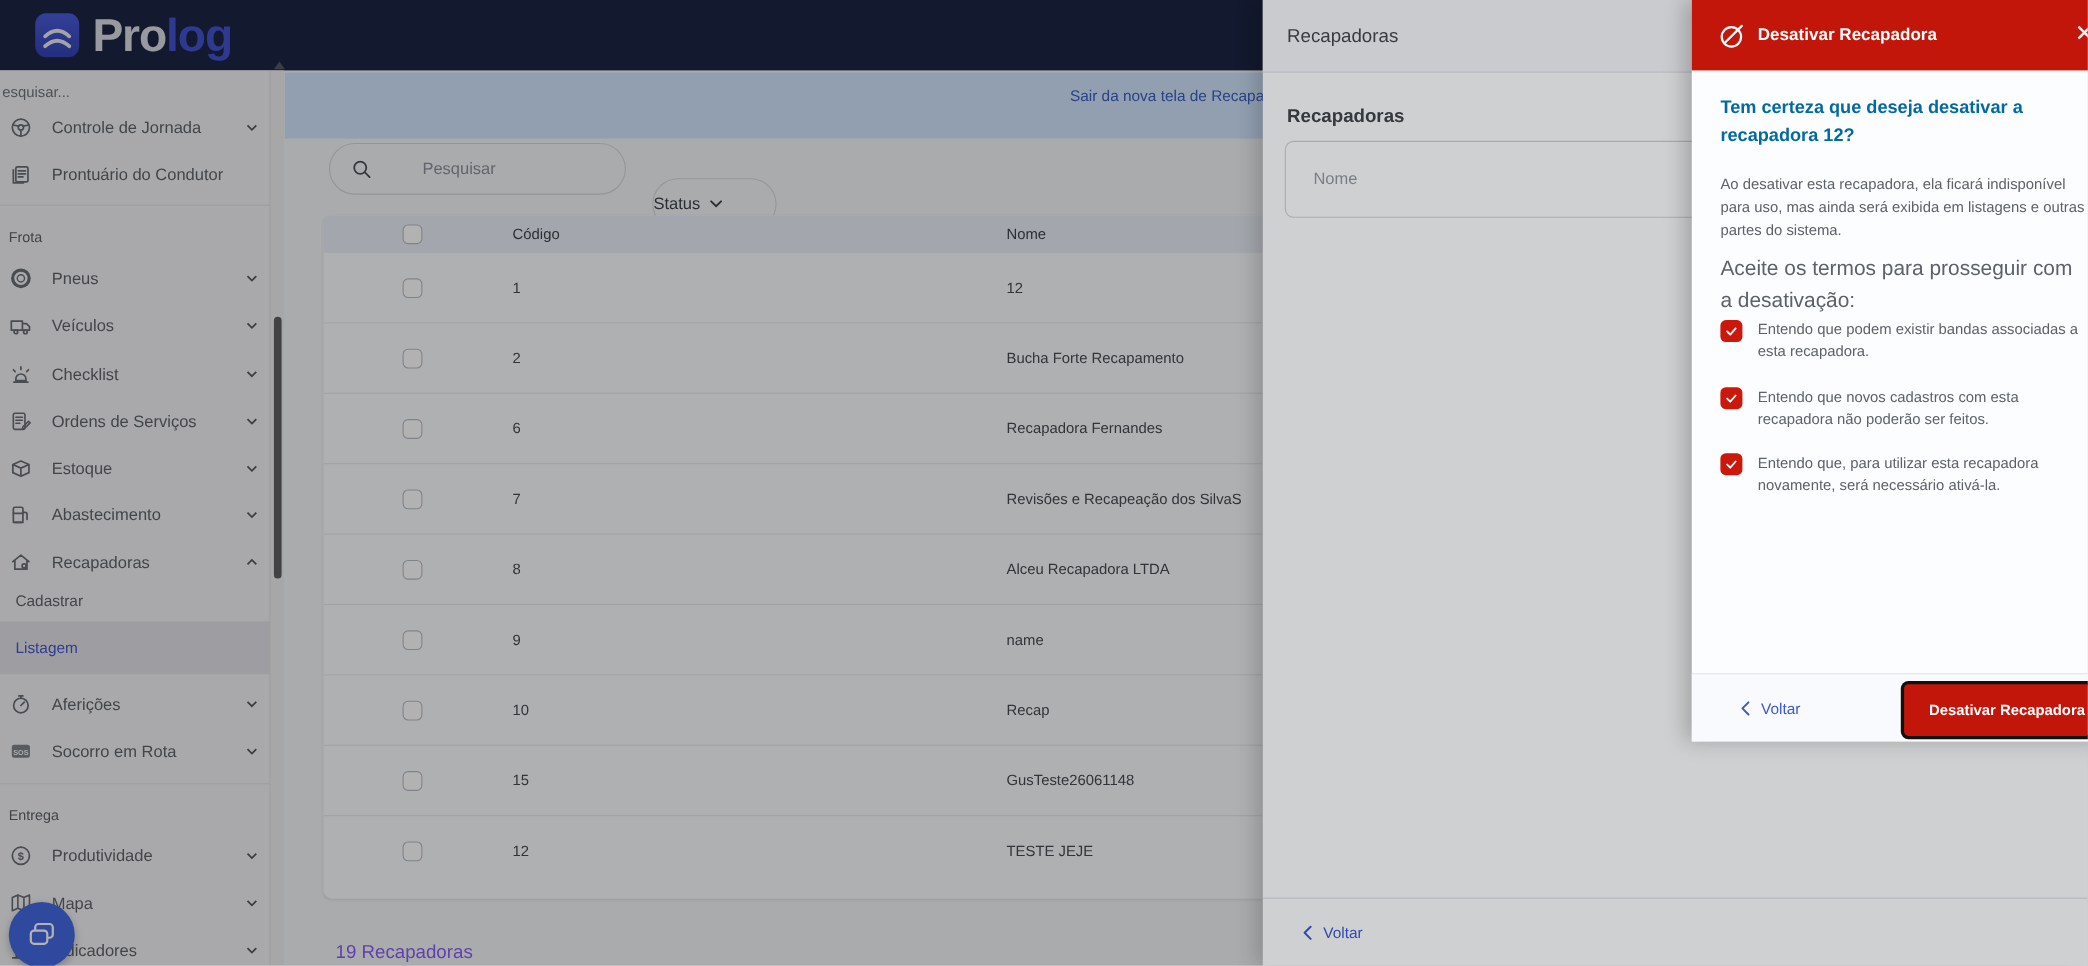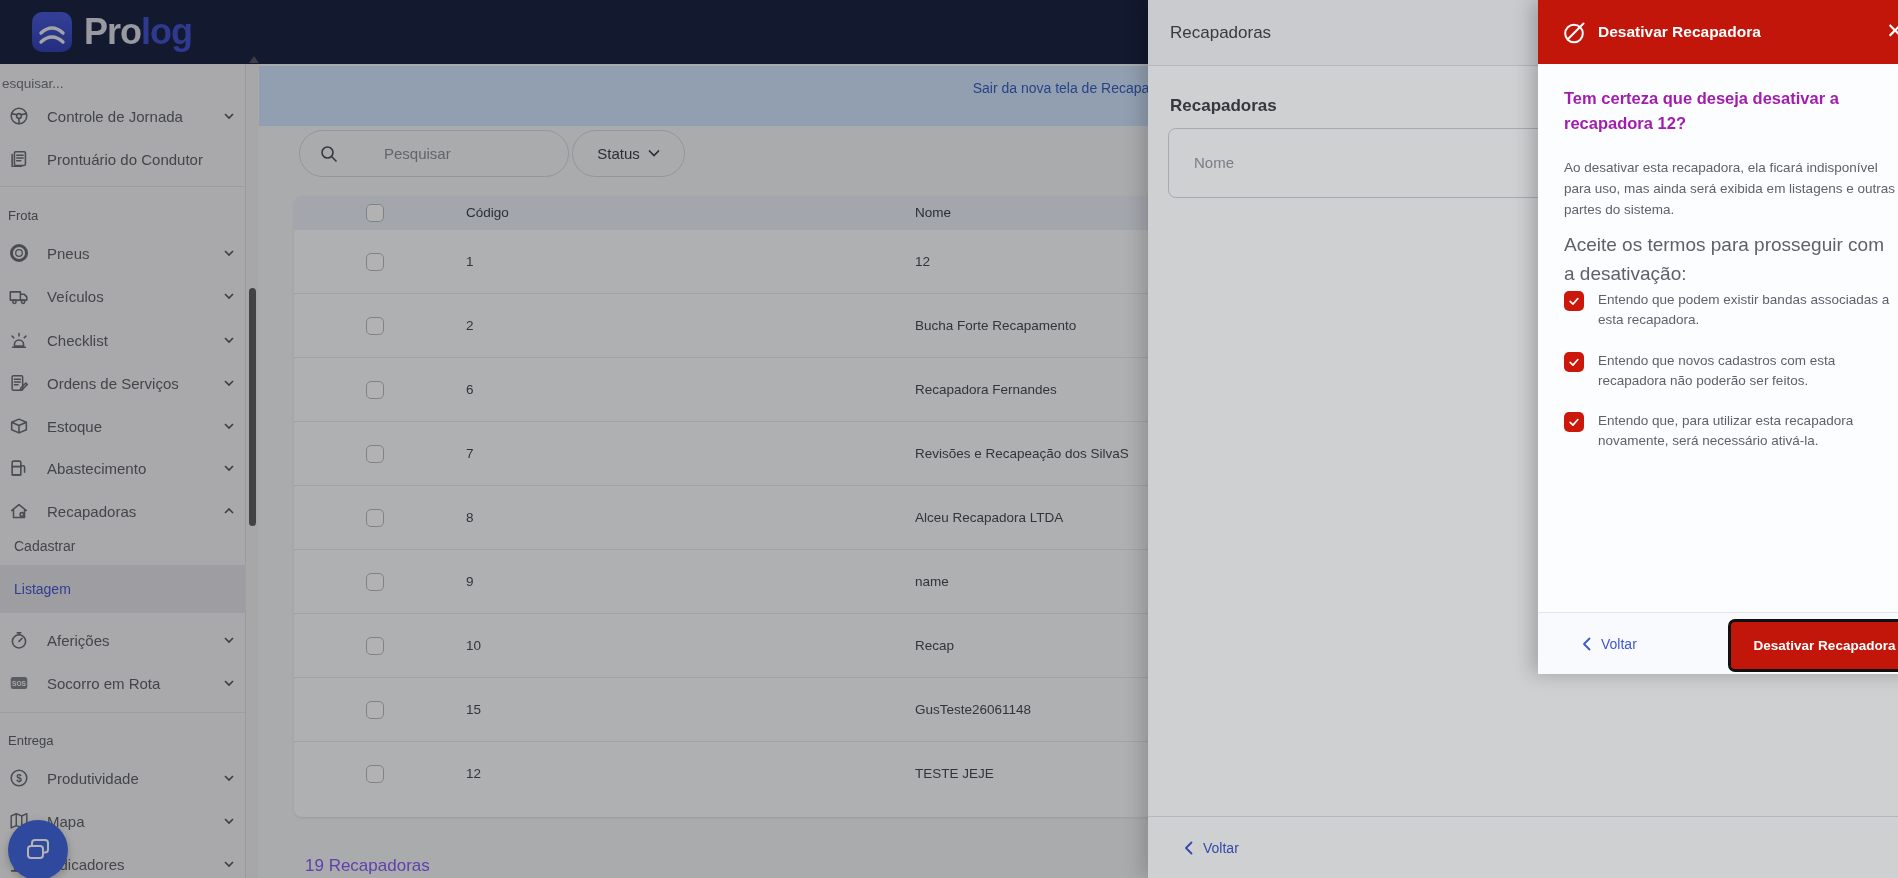--- a/index.html
+++ b/index.html
@@ -8,21 +8,21 @@
     width:1898px; height:878px; overflow:hidden; position:relative;
     background:#f2f4f6; font-family:"Liberation Sans", sans-serif;
     -webkit-font-smoothing:antialiased;
   }
   .abs { position:absolute; }
 
   
   .topbar { left:0; top:0; width:1898px; height:64px; background:#1c2442; z-index:1; }
   .logo { left:32px; top:4px; width:260px; height:56px; display:flex; align-items:center; }
   .logo-mark { width:40px; height:40px; border-radius:10px; background:linear-gradient(180deg,#4a5cd8,#3443b4); display:flex; align-items:center; justify-content:center; }
-  .logo-text { margin-left:12px; font-size:36px; font-weight:bold; letter-spacing:-1px; line-height:40px; }
+  .logo-text { margin-left:12px; font-size:42px; font-weight:bold; letter-spacing:-1px; line-height:40px; }
   .logo-pro { color:#d9dce4; }
   .logo-log { color:#4353cc; }
 
   
   .sidebar { left:0; top:64px; width:246px; height:814px; background:#f1f1f3; border-right:1px solid #dcdee2; z-index:1; }
   .side-search { left:2px; top:12px; font-size:13.5px; color:#70757c; }
   .side-item { left:0; width:246px; height:42px; display:flex; align-items:center; }
   .side-icon { position:absolute; left:8px; width:22px; height:22px; }
   .side-label { position:absolute; left:47px; font-size:15px; color:#5f6369; white-space:nowrap; }
   .side-chevron { position:absolute; right:12px; width:10px; height:8px; }
@@ -36,21 +36,21 @@
   .sb-track { left:246px; top:64px; width:12px; height:814px; background:#ededee; z-index:1; }
   .sb-arrow { left:249px; top:56px; width:0; height:0; border-left:5px solid transparent; border-right:5px solid transparent; border-bottom:7px solid #55585e; z-index:2; }
   .sb-thumb { left:249px; top:288px; width:7px; height:238px; border-radius:4px; background:#5f5f62; z-index:2; }
 
   
   .banner { left:259px; top:66px; width:1639px; height:60px; background:#cfe3fc; text-align:center; padding-top:13px; z-index:1; }
   .banner a { font-size:14px; color:#3a5fc2; text-decoration:none; }
   .pill { top:130px; height:47px; border:1px solid #d2d6db; border-radius:24px; display:flex; align-items:center; z-index:1; }
   .search-pill { left:299px; width:270px; padding-left:20px;gap:36px; }
   .search-pill .ph { margin-left:10px; font-size:15px; color:#8b9199; }
-  .status-pill { left:572px; width:113px; justify-content:center; }
+  .status-pill { left:593px; width:113px; justify-content:flex-start;margin-top:32px; }
   .status-pill .lbl { font-size:15px; color:#3d424a; margin-right:8px; }
 
   .card { left:294px; top:196px; width:1566px; height:621px; background:#fafbfc; border-radius:8px; box-shadow:0 1px 3px rgba(25,35,60,0.10); z-index:1; overflow:hidden; }
   .t-head { height:34px; background:#e9eef6; position:relative; }
   .t-col { position:absolute; top:0; height:34px; line-height:34px; font-size:13.5px; color:#3f444b;text-align:center; }
   .t-rows { position:relative; }
   .t-row { position:relative; height:64px; border-bottom:1px solid #e5e7ea; }
   .t-row:last-child { border-bottom:none; }
   .cell { position:absolute; top:0; height:64px; line-height:64px; font-size:13.5px; color:#474c52; white-space:nowrap; }
   .cb { position:absolute; left:72px; top:50%; margin-top:-9px; width:18px; height:18px; border:1.5px solid #b6bcc4; border-radius:5px; background:#fdfdfe; }
@@ -74,21 +74,21 @@
   .d1-input .ph { position:absolute; left:25px; top:0; line-height:68px; font-size:15px; color:#9096a0; }
   .d-footer { position:absolute; left:0; bottom:0; width:100%; height:62px; border-top:1px solid #d8dbe1; }
   .back-link { position:absolute; left:36px; top:0; height:62px; display:flex; align-items:center; color:#3e57cc; font-size:14px; cursor:pointer; }
   .back-link .chev { margin-right:10px; }
 
   .drawer2 { left:1502px; top:0; width:396px; height:674px; background:#fcfdfe; z-index:40; box-shadow:-6px 0 18px rgba(0,0,0,0.22);margin-left:36px; }
   .d2-header { position:absolute; left:0; top:0; width:100%; height:64px; background:#c2160a; }
   .d2-title { position:absolute; left:60px; top:0; line-height:64px; font-size:15.5px; font-weight:bold; color:#ffffff; }
   .d2-ban { position:absolute; left:24px; top:19px; width:26px; height:26px; }
   .d2-close { position:absolute; right:22px; top:0; width:34px; height:64px; line-height:62px; text-align:center; color:#ffffff; font-size:21px; cursor:pointer; }
-  .d2-heading { position:absolute; left:26px; top:86px; width:312px; font-size:16.5px; line-height:1.5; font-weight:bold; color:#a21caf; }
+  .d2-heading { position:absolute; left:26px; top:86px; width:312px; font-size:16.5px; line-height:1.5; font-weight:bold; color:#0369a1; }
   .d2-desc { position:absolute; left:26px; top:158px; width:336px; font-size:13.5px; line-height:1.55; color:#5d6269; }
   .d2-intro { position:absolute; left:26px; top:230px; width:320px; font-size:19px; line-height:1.55; color:#5d6269; }
   .terms { position:absolute; left:26px; top:290px; width:340px; }
   .term-row { display:flex; margin-bottom:20px; }
   .term-cb { flex:0 0 20px; width:20px; height:20px; margin-top:1px; border-radius:5px; background:#cc170b; display:flex; align-items:center; justify-content:center; }
   .term-label { margin-left:14px; width:292px; font-size:13.5px; line-height:1.5; color:#5d6269; }
   .d2-footer { background:#f9fafd; border-top:1px solid #e2e5ea; }
   .d2-footer .back-link { left:44px; }
   .confirm-btn { position:absolute; left:193px; top:9px; width:187px; height:47px; background:#c2160a; border:none; border-radius:4px; color:#ffffff; font-size:13.5px; font-weight:bold; font-family:"Liberation Sans", sans-serif; box-shadow:0 0 0 3px #101010; cursor:pointer; }
 </style>

